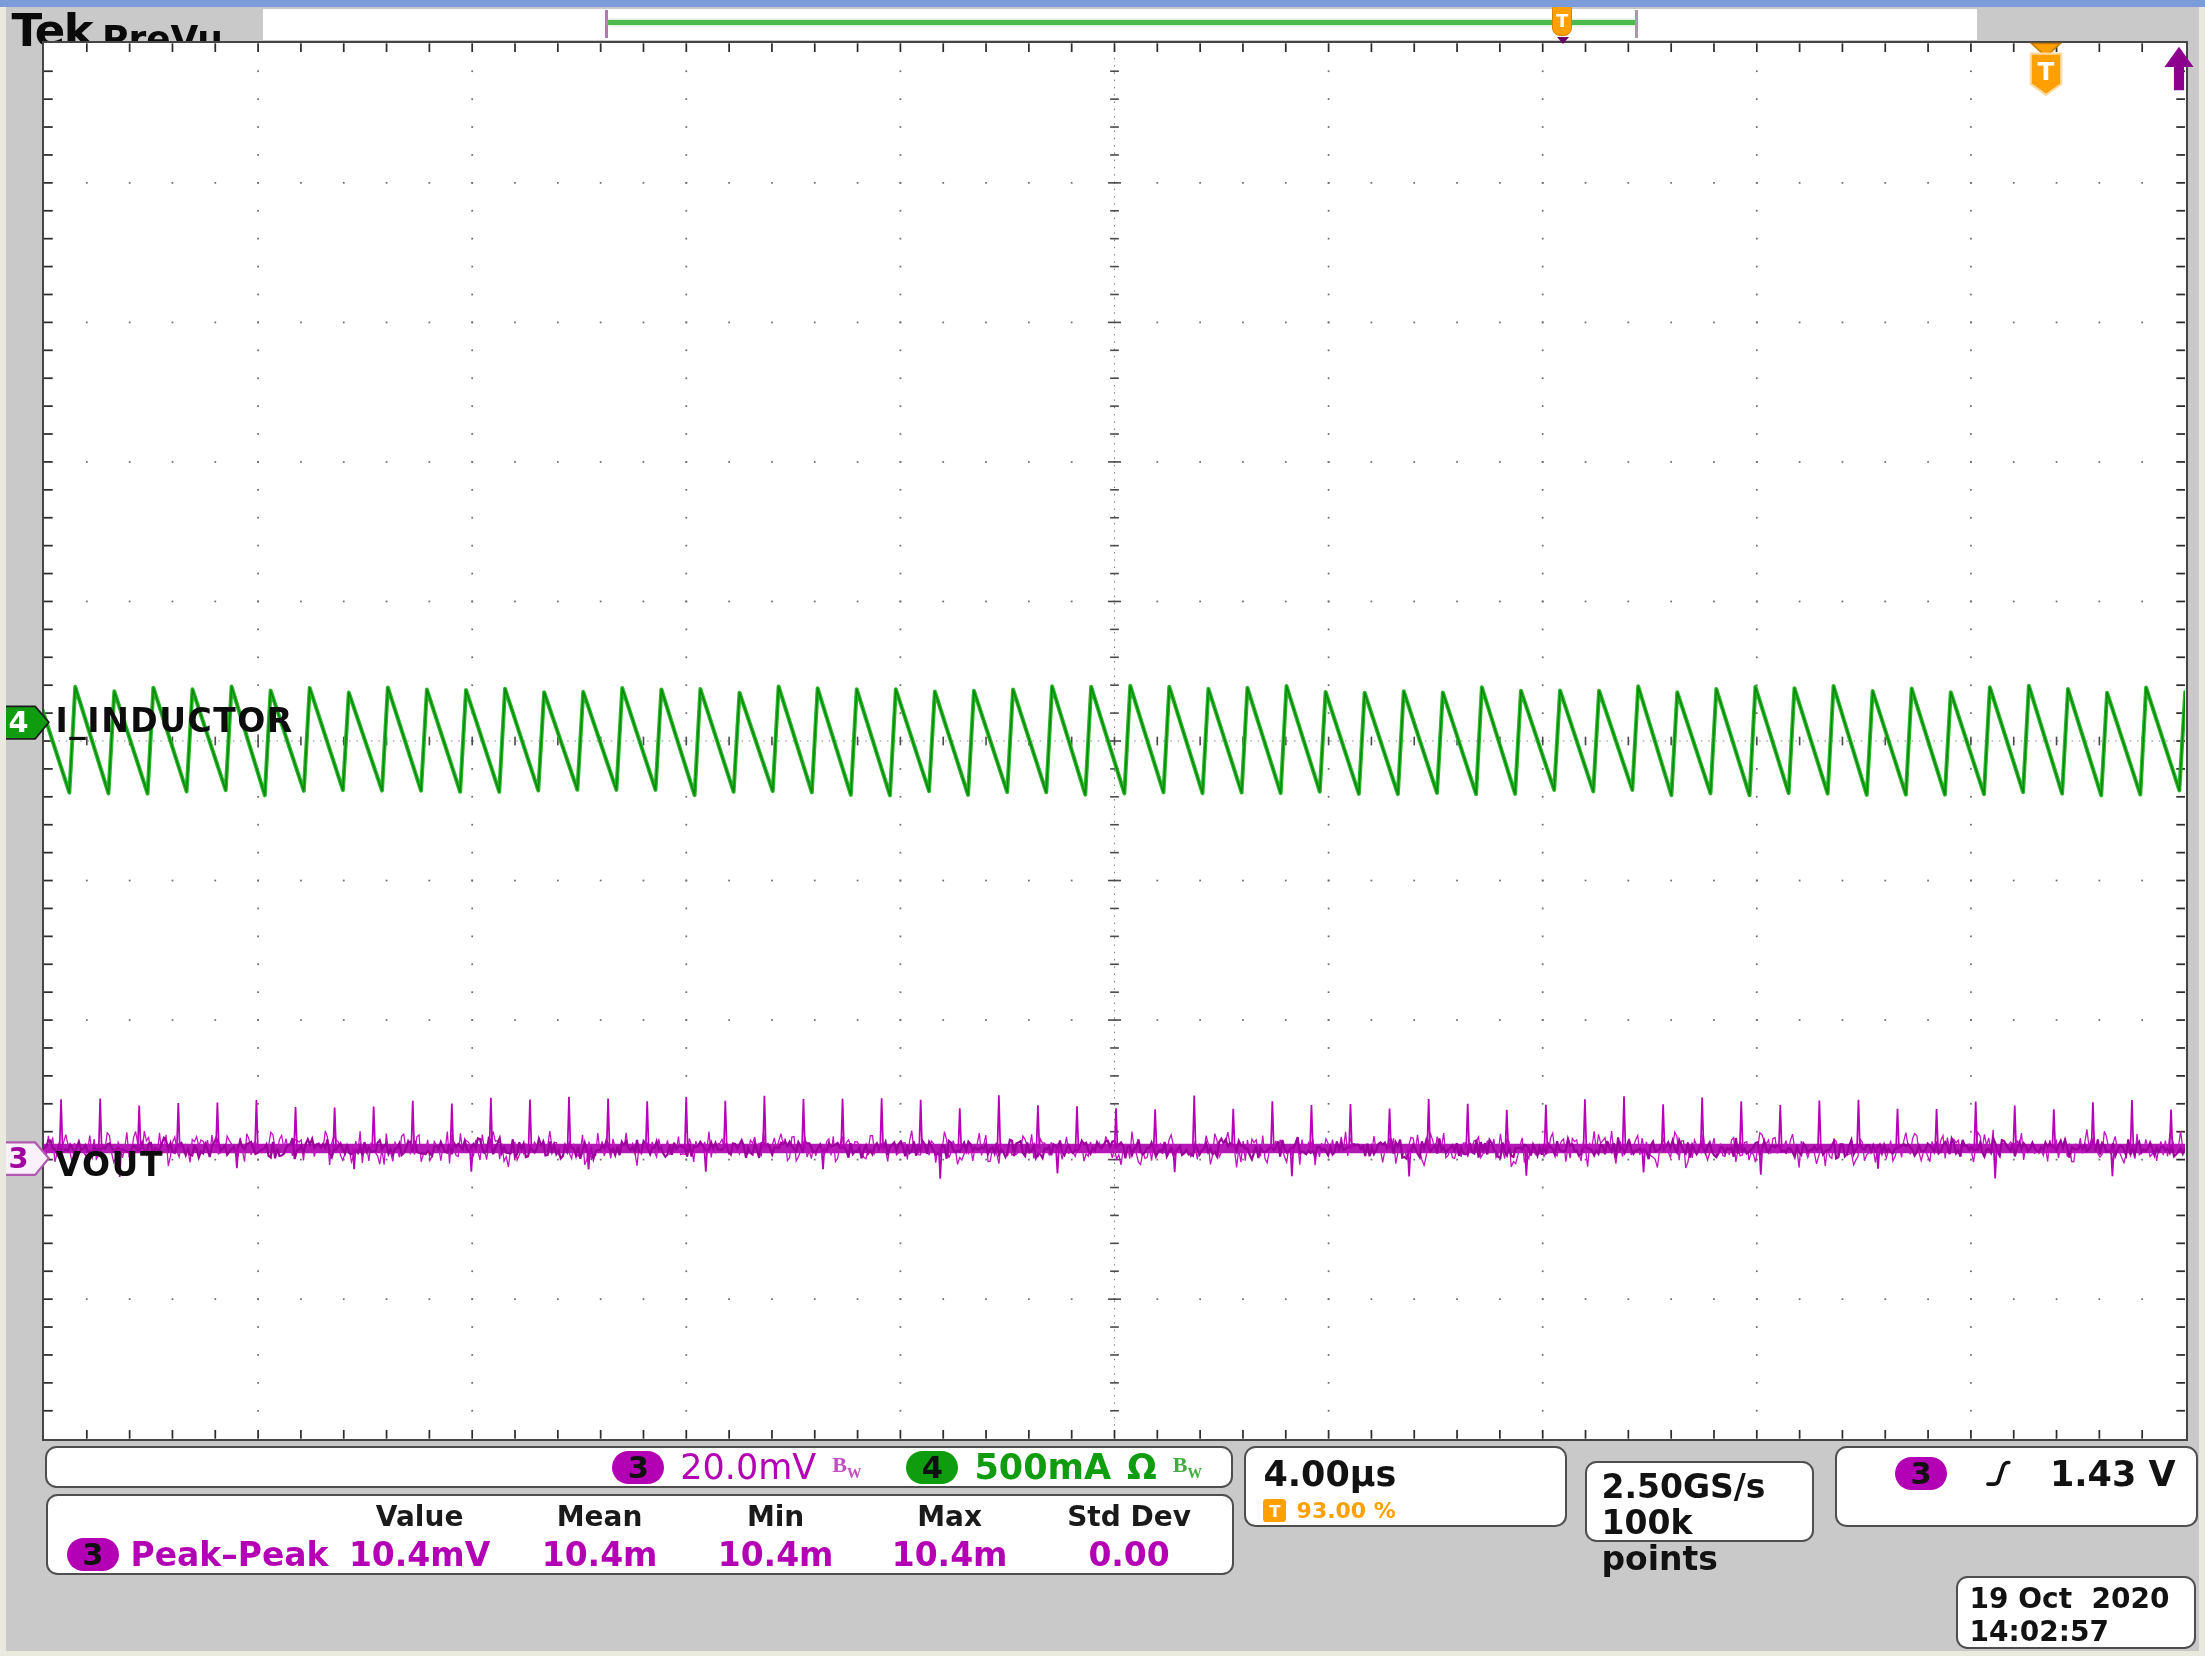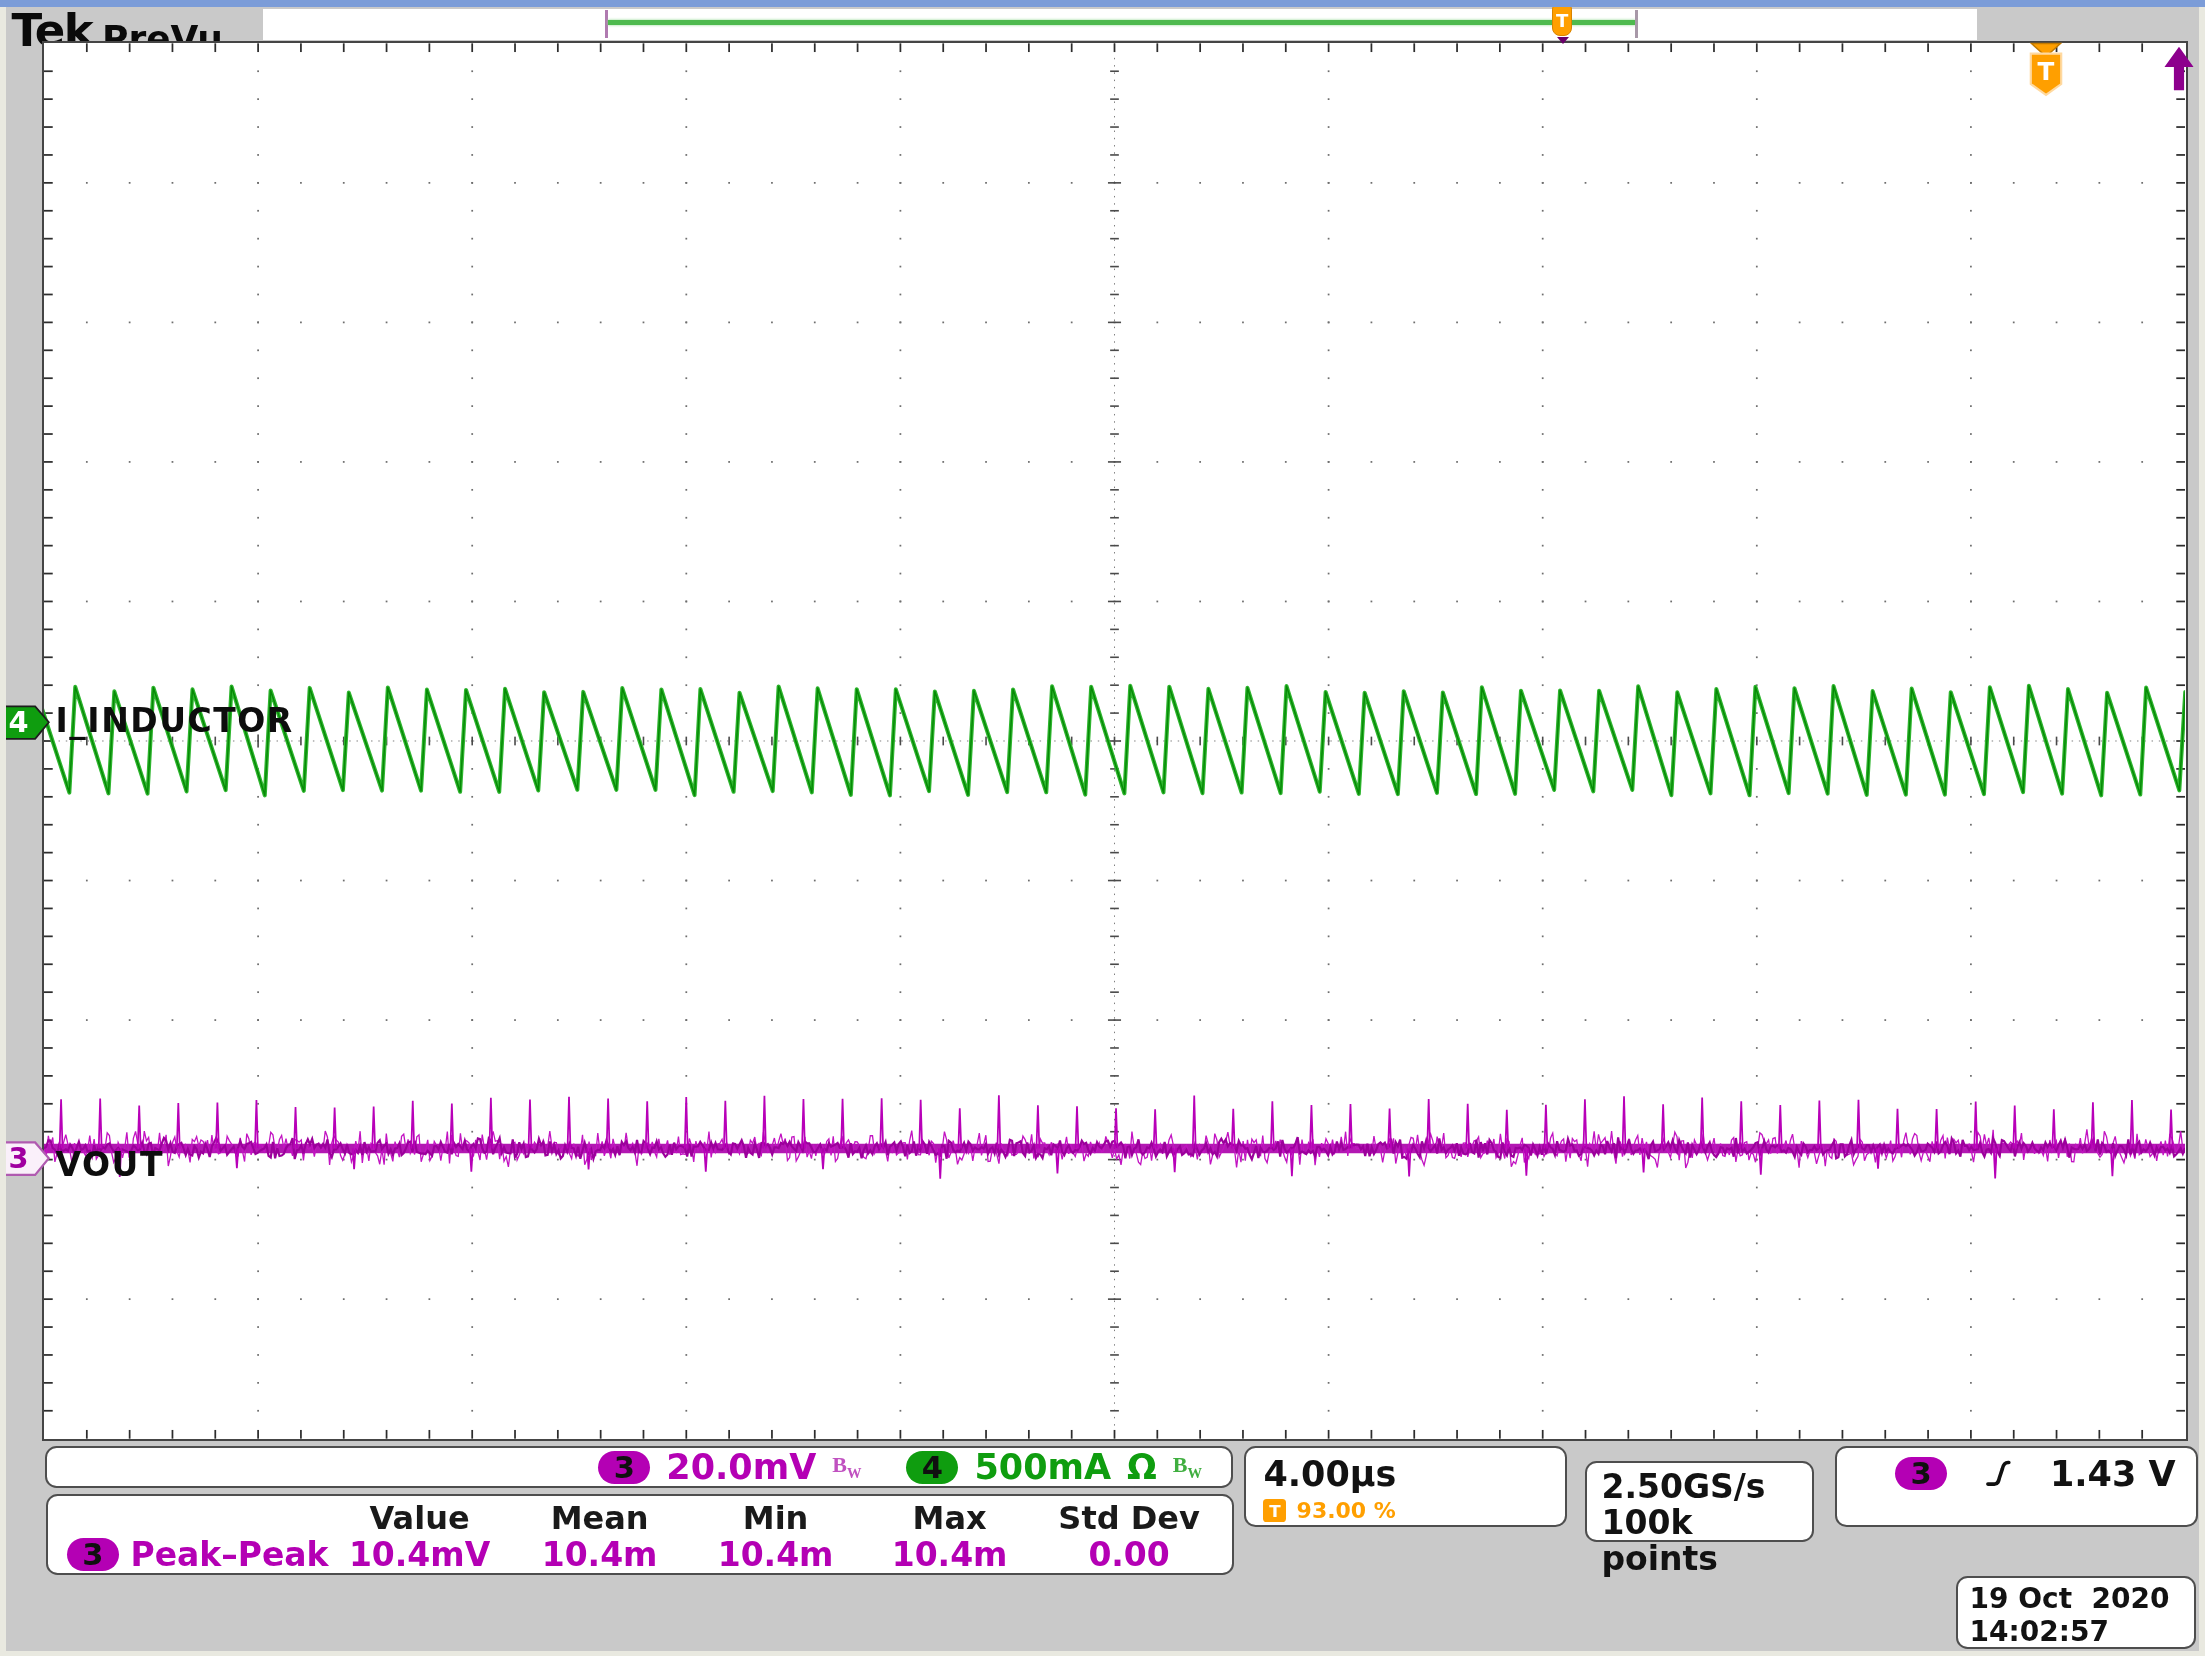--- a/index.html
+++ b/index.html
@@ -44,41 +44,41 @@
          width:52px;height:33px;border-radius:17.4px;font-size:30.5px;font-weight:bold;color:#101010;}
   .badge.ch3{background:#b400b4;}
   .badge.ch4{background:#0f9d0f;}
   .bw{font-weight:bold;line-height:1;font-family:Liberation Serif, serif;}
   .bw .b{font-size:22px;}
   .bw .w{font-size:14.5px;vertical-align:-5.8px;}
   .bw.m{color:#c050c0;} .bw.g{color:#3fae3f;}
 
   .boxA{left:45px;top:1446px;width:1188px;height:42px;
         display:flex;align-items:center;justify-content:flex-end;gap:16px;padding-right:29px;}
-  .boxA .scale3{color:#b400b4;font-size:35px;font-weight:bold;}
+  .boxA .scale3{color:#b400b4;font-size:35px;font-weight:normal;}
   .boxA .scale4{color:#0f9d0f;font-size:35px;font-weight:bold;}
   .boxA .gap{width:13px;}
 
   .boxB{left:1244px;top:1446px;width:323px;height:81px;padding:5.8px 17.4px;}
   .boxB .tb{font-size:35px;font-weight:bold;color:#121212;}
   .boxB .line2{display:flex;align-items:center;gap:10.2px;margin-top:4.4px;}
   .t-icon{display:inline-flex;align-items:center;justify-content:center;width:23px;height:23px;
           background:#ff9f00;border-radius:3.6px;color:#fff;font-size:16.7px;font-weight:bold;}
   .boxB .pct{color:#ff9f00;font-size:22px;font-weight:bold;}
 
   .boxC{left:1585px;top:1446px;width:229px;height:81px;padding:5.8px 14.5px;margin-top:15px;}
   .boxC div{font-size:33px;font-weight:bold;line-height:36px;color:#121212;}
 
   .boxD{left:1835px;top:1446px;width:363px;height:81px;display:flex;align-items:flex-start;padding:5.8px 20.4px 0 58px;}
   .boxD .slope{margin-left:38px;margin-top:4.4px;}
   .boxD .level{margin-left:auto;font-size:35px;font-weight:bold;color:#121212;}
 
   .measure{left:46px;top:1494px;width:1188px;height:81px;padding:2.9px 0 0 11.6px;}
   .mrow{display:grid;grid-template-columns:269px 182px 178px 174px 174px 185px;align-items:center;height:36px;}
-  .mrow.head div{font-size:32px;font-weight:bold;color:#1a1a1a;text-align:center;}
+  .mrow.head div{font-size:28px;font-weight:bold;color:#1a1a1a;text-align:center;}
   .mrow.data{height:39px;}
   .mrow.data .cell{font-size:33px;font-weight:bold;color:#b400b4;text-align:center;}
   .mrow .namecell{display:flex;align-items:center;gap:11.6px;padding-left:7.3px;text-align:left;}
   .mrow .namecell .mname{font-size:33px;font-weight:bold;color:#b400b4;}
 
   .datetime{left:1956px;top:1576px;width:240px;height:73px;padding:4.4px 0 0 11.6px;}
   .datetime div{font-size:28px;font-weight:bold;line-height:33px;color:#121212;white-space:pre;}
 </style>
 </head>
 <body>

